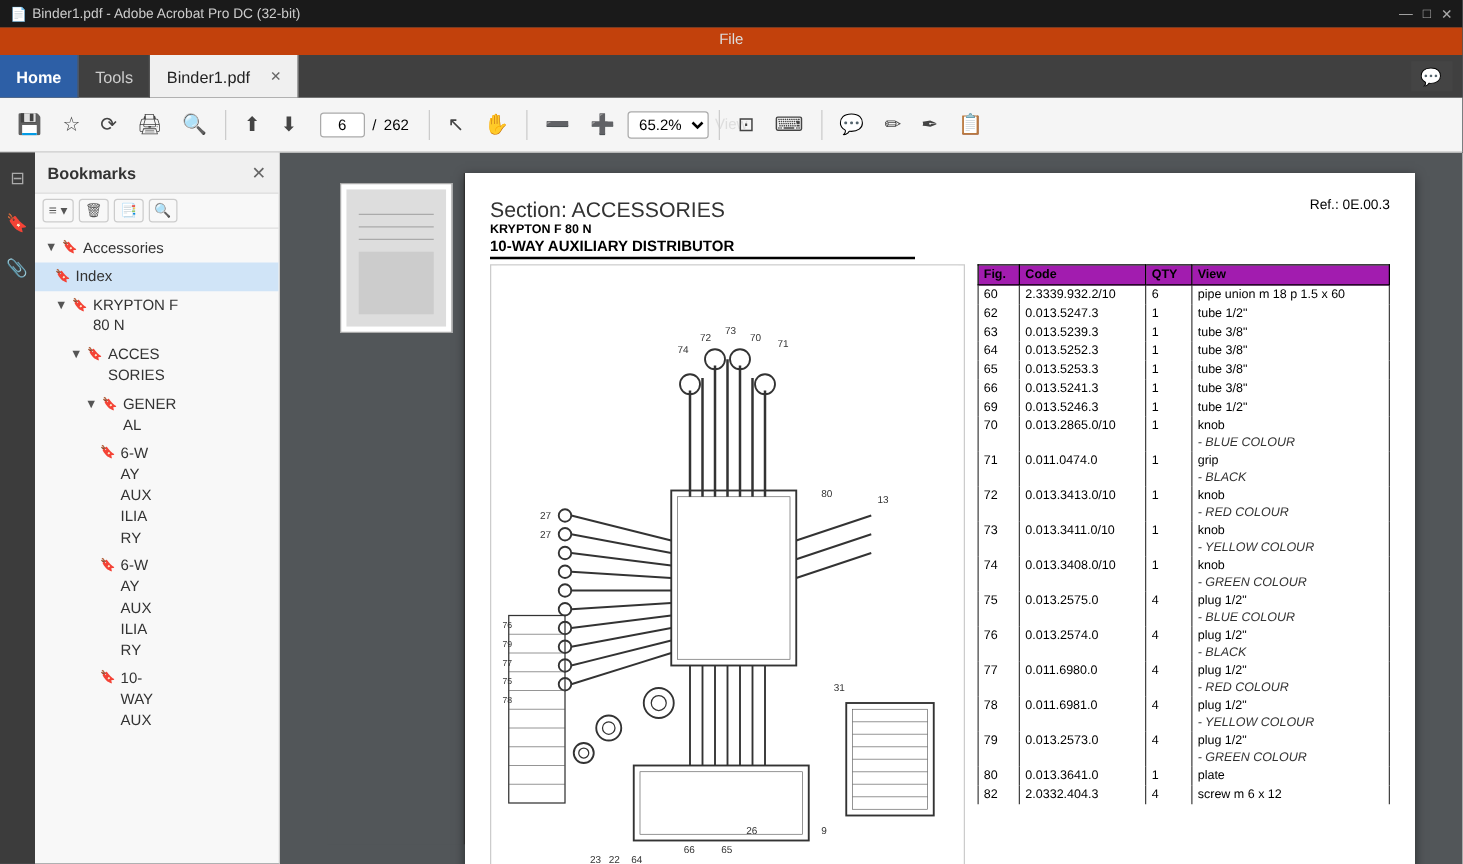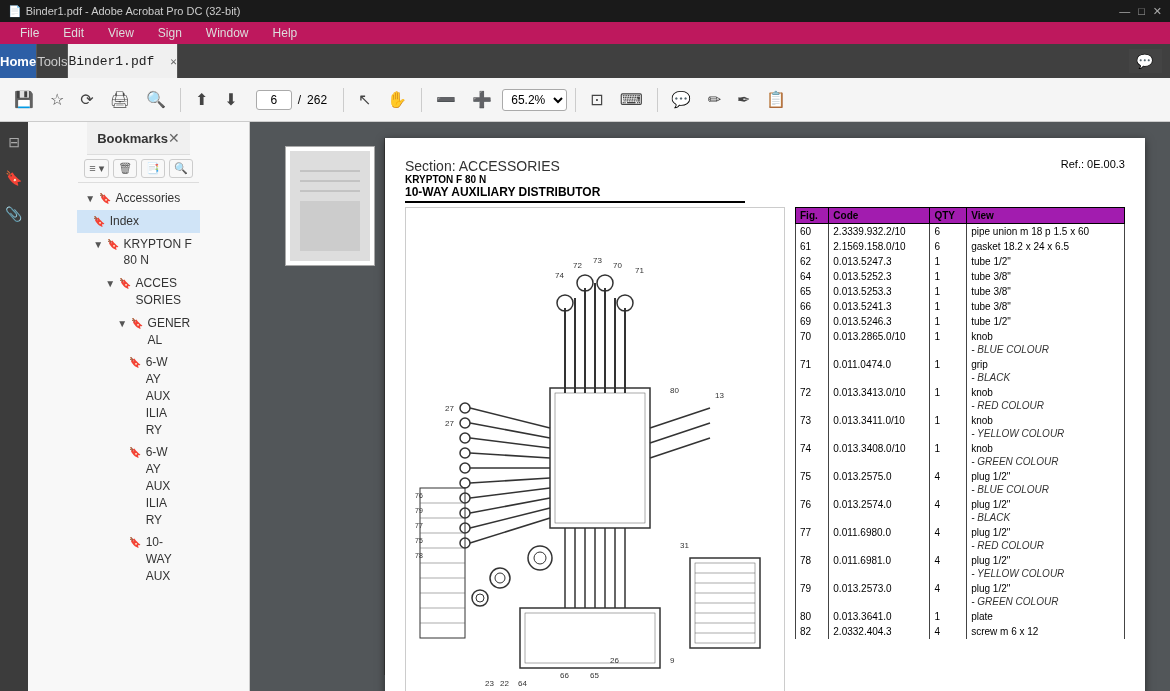--- a/index.html
+++ b/index.html
@@ -15,62 +15,62 @@
       padding: 0 8px;
       font-size: 11px;
       justify-content: space-between;
     }
     .title-bar-left { display: flex; align-items: center; gap: 4px; }
     .title-bar-right { display: flex; gap: 8px; }
     .title-bar-btn { color: #aaa; font-size: 11px; cursor: pointer; }
 
     
     .menu-bar {
-      background: #be185d;
+      background: #c2410c;
       height: 22px;
       display: flex;
       align-items: center;
-      padding: 0 16px;
+      padding: 0 0;
       gap: 16px;
       color: #ddd;
       font-size: 12px;
+      flex-direction: column;
     }
     .menu-item { cursor: pointer; padding: 2px 4px; }
 
     
     .tab-bar {
       background: #404040;
       height: 34px;
       display: flex;
       align-items: stretch;
       position: relative;
     }
     .tab {
       display: flex;
       align-items: center;
-      padding: 0 0;
+      padding: 0 13px;
       font-size: 13px;
       cursor: pointer;
       color: #bbb;
       border-right: 1px solid #555;
     }
     .tab.active {
       background: #f0f0f0;
       color: #222;
       font-weight: 500;
     }
     .tab-home { background: #2d5fa6; color: white; font-weight: bold; }
     .tab-tools { color: #ccc; }
     .tab-file {
       background: #f0f0f0;
       color: #333;
       display: flex;
       align-items: center;
       gap: 8px;
-      font-family: Liberation Mono, monospace;
     }
     .tab-close { font-size: 11px; color: #666; cursor: pointer; }
     .tab-bar-right {
       margin-left: auto;
       display: flex;
       align-items: center;
       padding-right: 8px;
     }
     .comment-btn {
       background: #444;
@@ -144,27 +144,26 @@
     .left-icon {
       color: #aaa;
       font-size: 14px;
       cursor: pointer;
       padding: 4px;
     }
     .left-icon.active { color: white; }
 
     
     .bookmarks-panel {
-      width: 222px;
+      width: 196px;
       background: #f8f8f8;
       border-right: 1px solid #ccc;
       display: flex;
       flex-direction: column;
       overflow: hidden;
-      align-items: center;
     }
     .panel-header {
       display: flex;
       align-items: center;
       justify-content: space-between;
       padding: 8px 10px;
       border-bottom: 1px solid #ddd;
       background: #f0f0f0;
     }
     .panel-title { font-size: 13px; font-weight: bold; color: #333; }
@@ -459,21 +458,21 @@
           <line x1="10" y1="40" x2="70" y2="40" stroke="#aaa" stroke-width="1"></line>
           <rect x="10" y="50" width="60" height="50" fill="#ccc"></rect>
         </svg>
       </div>
     </div>
 
     <div class="pdf-page">
 
       <div style="display:flex; justify-content:space-between; align-items:flex-start; margin-bottom:4px;">
         <div>
-          <div style="font-size:14px; color:#333;">Section: ACCESSORIES</div>
+          <div style="font-size:17px; color:#333;">Section: ACCESSORIES</div>
           <div style="font-size:10px; font-weight:bold;">KRYPTON F 80 N</div>
           <div style="font-size:12px; font-weight:bold; border-bottom:2px solid #000; padding-bottom:2px; width:340px;">10-WAY AUXILIARY DISTRIBUTOR</div>
         </div>
         <div style="text-align:center; font-size:11px;">Ref.: 0E.00.3</div>
       </div>
 
       <div class="pdf-content-area">
 
         <div class="pdf-diagram">
           <svg width="370" height="500" viewBox="0 0 370 500" style="display:block;">
@@ -605,30 +604,30 @@
               </tr>
             </thead>
             <tbody id="parts-tbody">
             <tr>
     <td>60</td>
     <td>2.3339.932.2/10</td>
     <td>6</td>
     <td>pipe union m 18 p 1.5 x 60</td>
   </tr>
                 <tr>
-    <td>61</td>
-    <td>2.1569.158.0/10</td>
-    <td>6</td>
-    <td>gasket 18.2 x 24 x 6.5</td>
-  </tr>
-                <tr>
     <td>62</td>
     <td>0.013.5247.3</td>
     <td>1</td>
     <td>tube 1/2"</td>
+  </tr>
+                <tr>
+    <td>63</td>
+    <td>0.013.5239.3</td>
+    <td>1</td>
+    <td>tube 3/8"</td>
   </tr>
                 <tr>
     <td>64</td>
     <td>0.013.5252.3</td>
     <td>1</td>
     <td>tube 3/8"</td>
   </tr>
                 <tr>
     <td>65</td>
     <td>0.013.5253.3</td>

